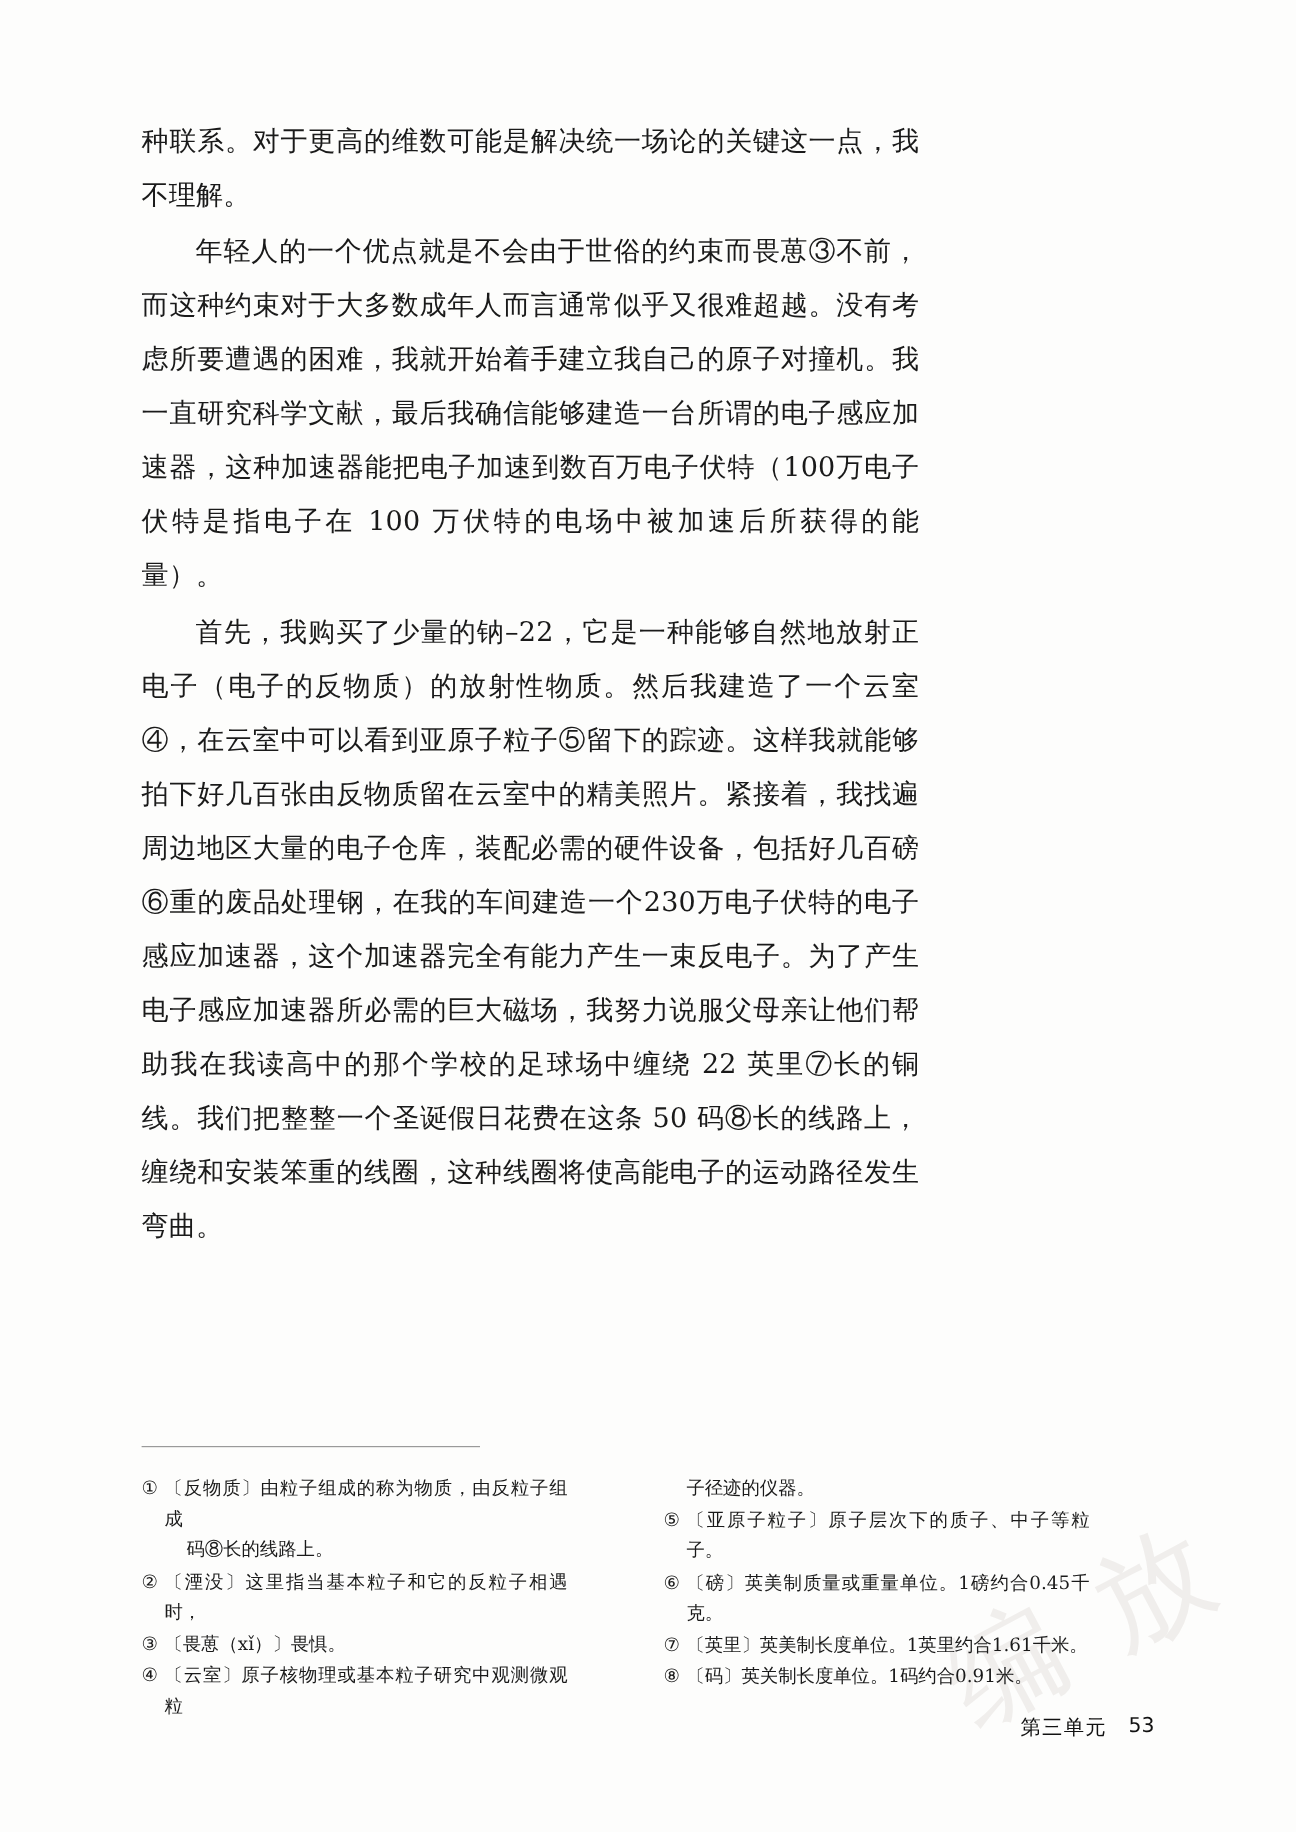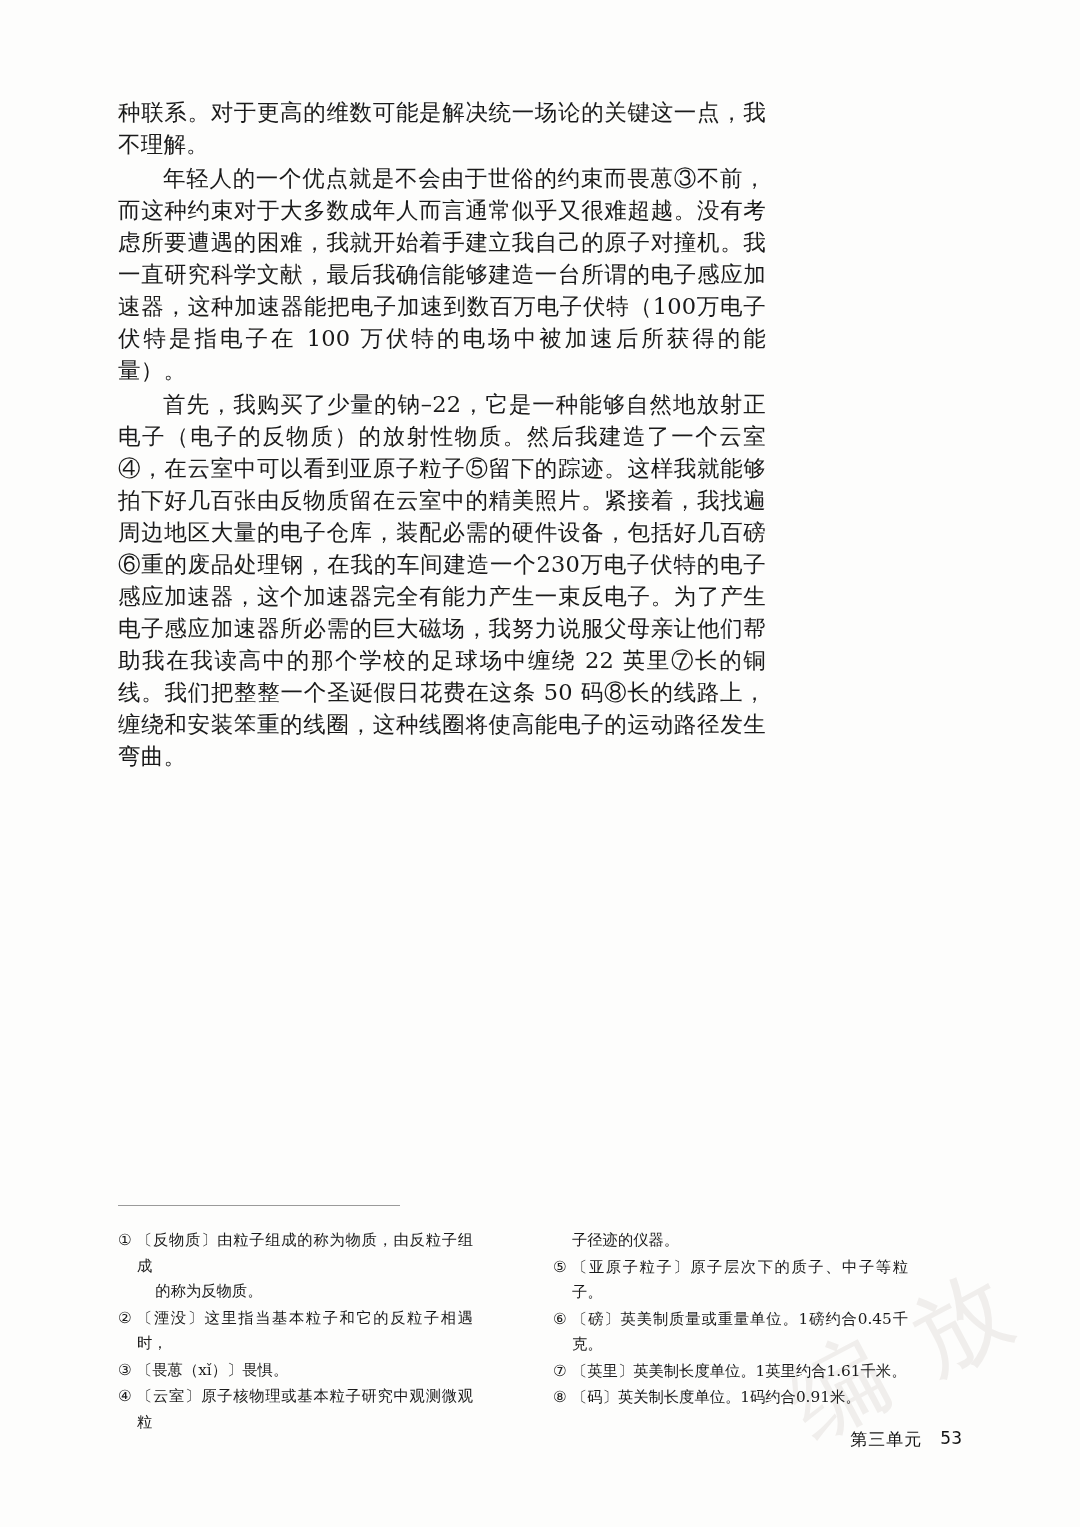--- a/index.html
+++ b/index.html
@@ -33,21 +33,21 @@
   }
   .body-col {
     position: absolute;
     left: 118px;
     top: 96px;
     width: 648px;
   }
   p.para {
     margin: 0 0 2px 0;
     font-size: 22.5px;
-    line-height: 32px;
+    line-height: 45px;
     text-align: justify;
     text-justify: inter-ideograph;
     text-indent: 2em;
     letter-spacing: 0.2px;
   }
   p.para.noindent {
     text-indent: 0;
   }
   .rule {
     position: absolute;
@@ -119,21 +119,21 @@
   </div>
 
   <div class="rule"></div>
 
   <div class="notes">
     <div class="notes-col">
       <div class="note">
         <span class="marker">①</span>
         <span class="note-text">
           <span>〔反物质〕由粒子组成的称为物质，由反粒子组成</span>
-          <span class="cont">的称为反物质。</span>
+          <span class="cont">码⑧长的线路上。</span>
         </span>
       </div>
       <div class="note">
         <span class="marker">②</span>
         <span class="note-text">
           <span>〔湮没〕这里指当基本粒子和它的反粒子相遇时，</span>
         </span>
       </div>
       <div class="note">
         <span class="marker">③</span>

